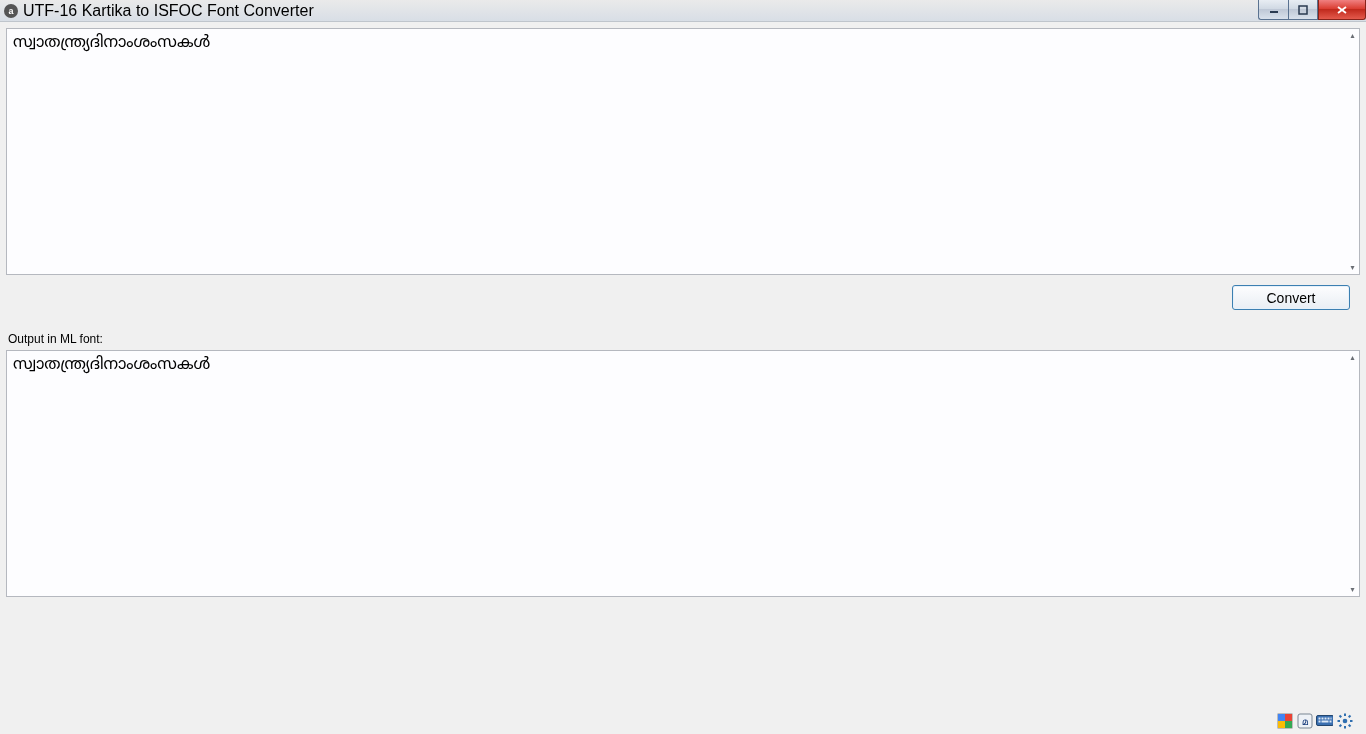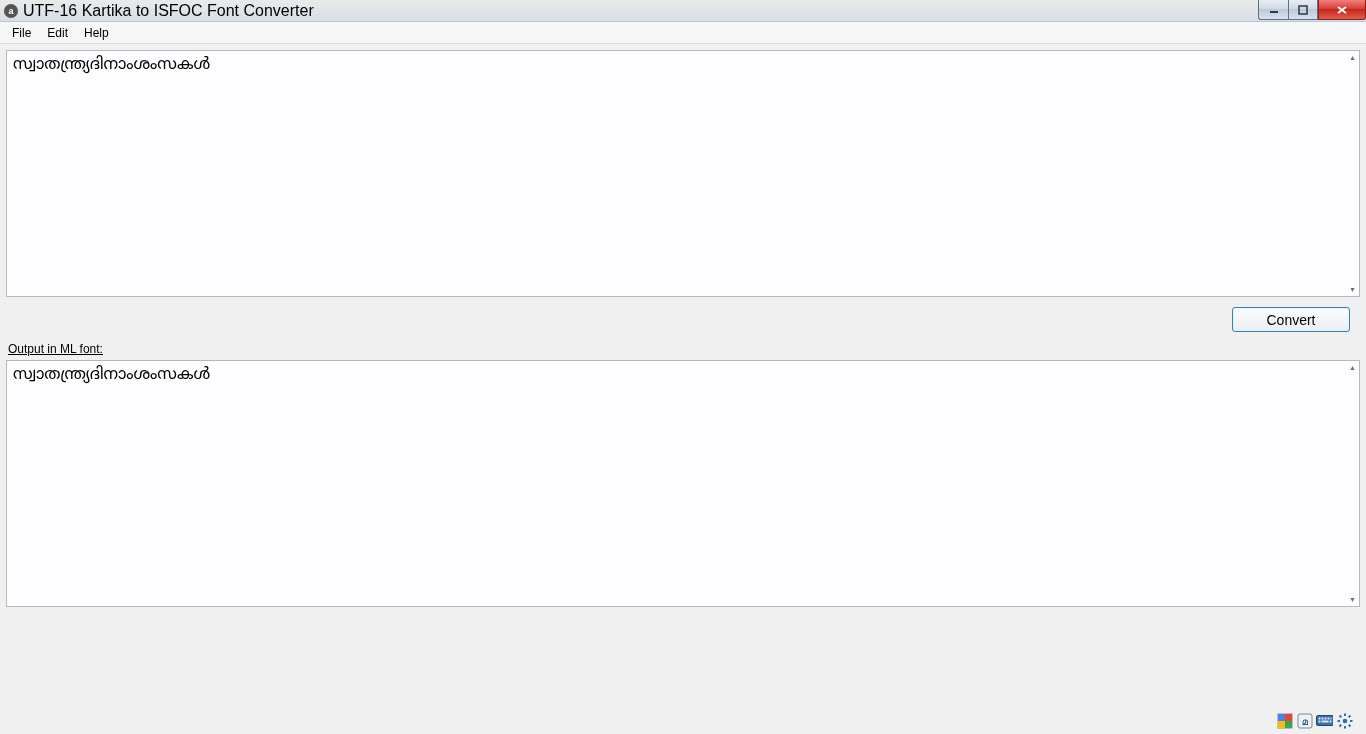--- a/index.html
+++ b/index.html
@@ -196,39 +196,34 @@
       </div>
       <div class="win-btn close">
         <svg width="12" height="10">
           <line x1="2" y1="2" x2="10" y2="8" stroke="#fff" stroke-width="1.8"></line>
           <line x1="10" y1="2" x2="2" y2="8" stroke="#fff" stroke-width="1.8"></line>
         </svg>
       </div>
     </div>
   </div>
 
-  <div class="menubar">
-    <span class="menuitem">File</span>
-    <span class="menuitem">Edit</span>
-    <span class="menuitem">Help</span>
-  </div>
 
   <div class="client">
 
     <div id="input-wrap" class="textarea-wrap">
       <div class="textarea" contenteditable="true" style="">സ്വാതന്ത്ര്യദിനാംശംസകൾ</div>
       <div class="scroll-up">▴</div>
       <div class="scroll-down">▾</div>
     </div>
 
     <div class="convert-row">
       <div class="btn">Convert</div>
     </div>
 
-    <div class="label" style="margin-top:4px;text-decoration:underline;">Output in ML font:</div>
+    <div class="label" style="margin-top:16px;">Output in ML font:</div>
     <div id="output-wrap" class="textarea-wrap">
       <div class="textarea" contenteditable="true" style="">സ്വാതന്ത്ര്യദിനാംശംസകൾ</div>
       <div class="scroll-up">▴</div>
       <div class="scroll-down">▾</div>
     </div>
 
   </div>
 
   <div class="tray">
     <span class="tray-icon">

